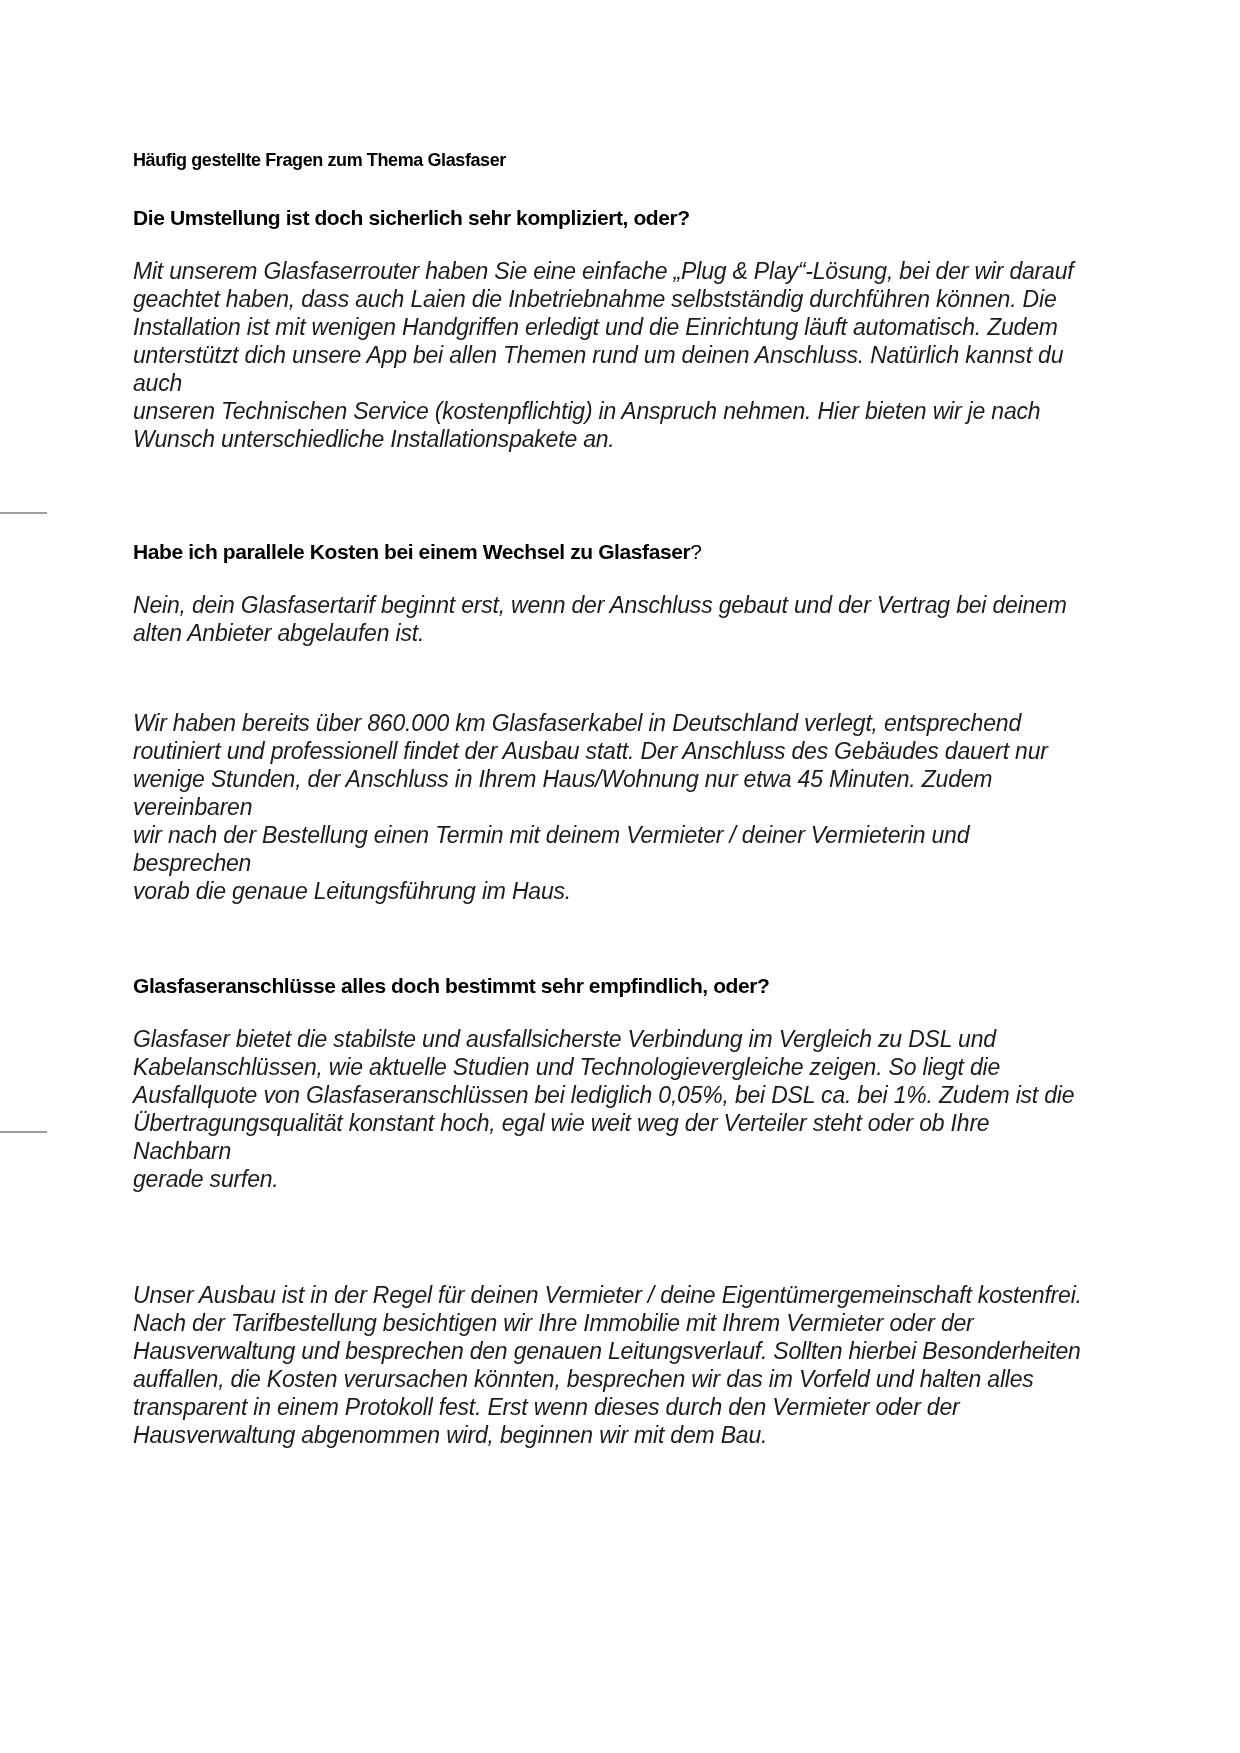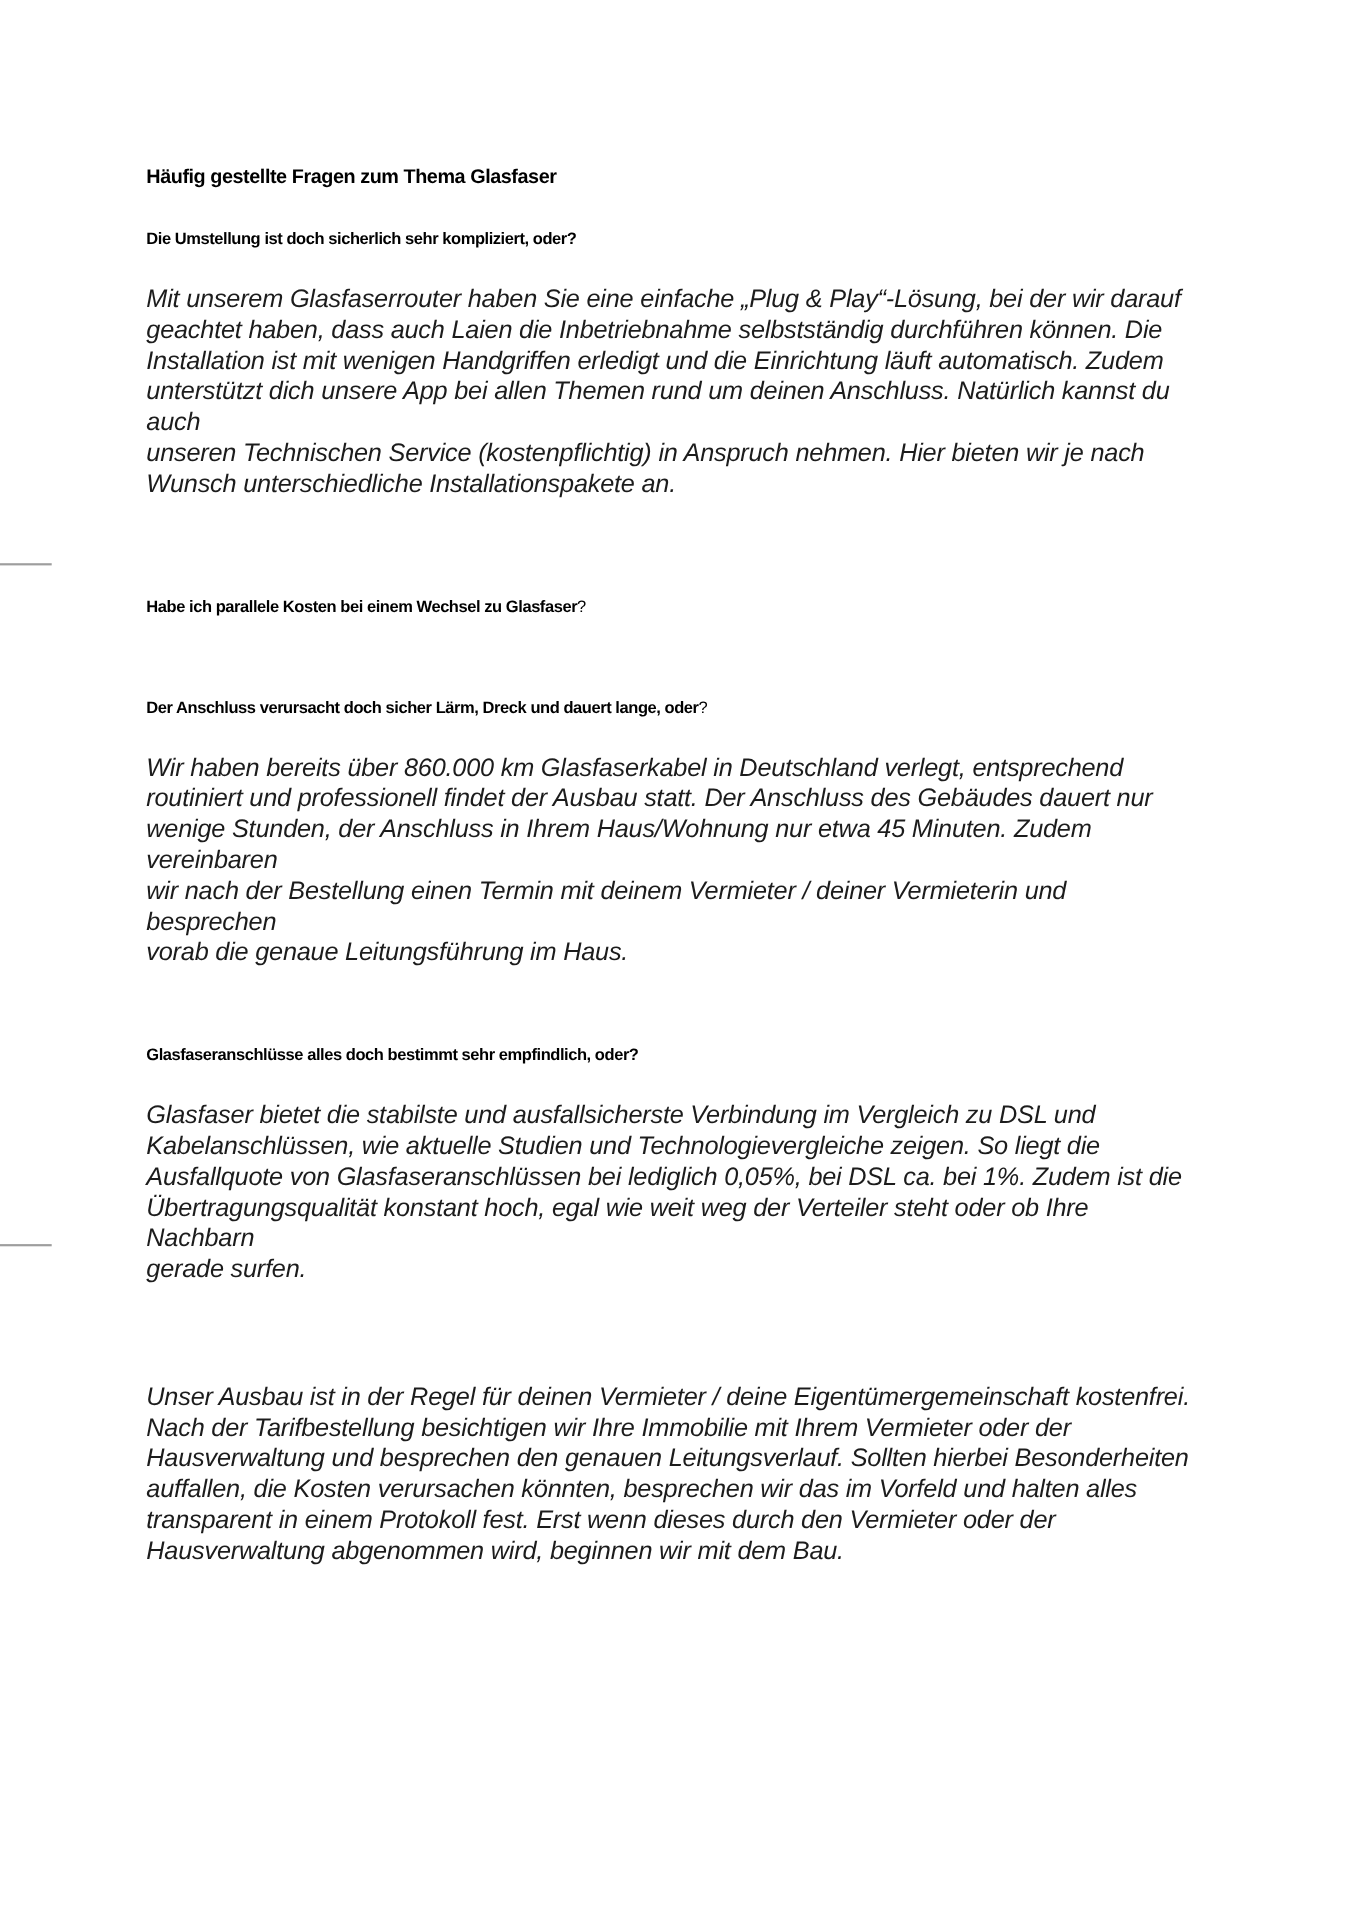--- a/index.html
+++ b/index.html
@@ -31,21 +31,21 @@
     white-space: pre-line;
   }
   .faq-item { margin: 0; }
   .faq-item:nth-child(1) { margin-top: 28px; }
   .faq-item:nth-child(2) { margin-top: 84px; }
   .faq-item:nth-child(3) { margin-top: 62px; }
   .faq-item:nth-child(4) { margin-top: 66px; }
   .faq-item:nth-child(5) { margin-top: 88px; }
   .question {
     margin: 0;
-    font-size: 15px;
+    font-size: 21px;
     line-height: 30px;
     font-weight: 700;
     letter-spacing: -0.4px;
     color: #000000;
     white-space: pre-line;
   }
   .question .q-suffix {
     font-weight: 400;
   }
   .answer {
@@ -83,24 +83,25 @@
       <p class="answer">Mit unserem Glasfaserrouter haben Sie eine einfache „Plug &amp; Play“-Lösung, bei der wir darauf
 geachtet haben, dass auch Laien die Inbetriebnahme selbstständig durchführen können. Die
 Installation ist mit wenigen Handgriffen erledigt und die Einrichtung läuft automatisch. Zudem
 unterstützt dich unsere App bei allen Themen rund um deinen Anschluss. Natürlich kannst du auch
 unseren Technischen Service (kostenpflichtig) in Anspruch nehmen. Hier bieten wir je nach
 Wunsch unterschiedliche Installationspakete an.</p>
     </div>
 
     <div class="faq-item">
       <h2 class="question"><span class="q-main">Habe ich parallele Kosten bei einem Wechsel zu Glasfaser</span><span class="q-suffix">?</span></h2>
+      <p class="answer">Nein, dein Glasfasertarif beginnt erst, wenn der Anschluss gebaut und der Vertrag bei deinem
+alten Anbieter abgelaufen ist.</p>
     </div>
 
     <div class="faq-item">
-      <h2 class="question"><span class="q-main">Der Anschluss verursacht doch sicher Lärm, Dreck und dauert lange, oder</span><span class="q-suffix">?</span></h2>
       <p class="answer">Wir haben bereits über 860.000 km Glasfaserkabel in Deutschland verlegt, entsprechend
 routiniert und professionell findet der Ausbau statt. Der Anschluss des Gebäudes dauert nur
 wenige Stunden, der Anschluss in Ihrem Haus/Wohnung nur etwa 45 Minuten. Zudem vereinbaren
 wir nach der Bestellung einen Termin mit deinem Vermieter / deiner Vermieterin und besprechen
 vorab die genaue Leitungsführung im Haus.</p>
     </div>
 
     <div class="faq-item">
       <h2 class="question"><span class="q-main">Glasfaseranschlüsse alles doch bestimmt sehr empfindlich, oder?</span><span class="q-suffix"></span></h2>
       <p class="answer">Glasfaser bietet die stabilste und ausfallsicherste Verbindung im Vergleich zu DSL und

